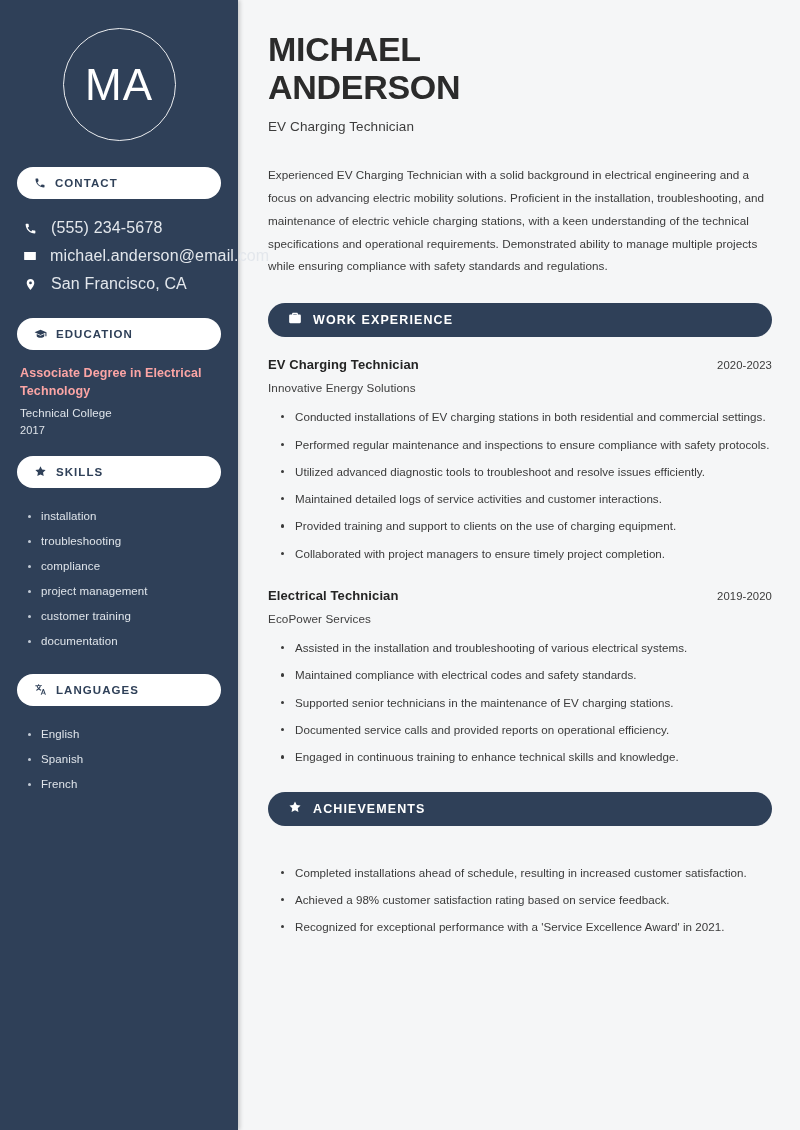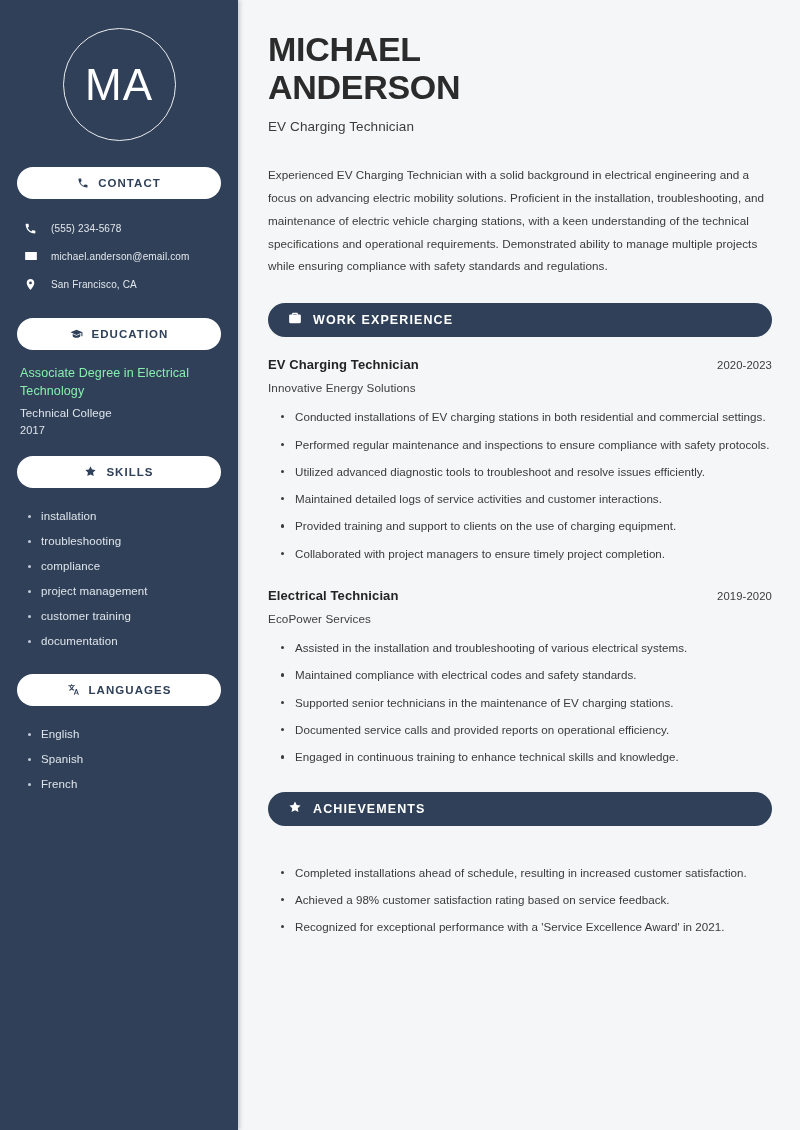--- a/index.html
+++ b/index.html
@@ -65,21 +65,20 @@
 
   .pill {
     background: #ffffff;
     border-radius: 999px;
     height: 32px;
     display: flex;
     align-items: center;
     gap: 9px;
     padding: 0 17px;
     margin-bottom: 12px;
-    justify-content: center;
   }
 
   .pill .pill-label {
     font-size: 11.5px;
     font-weight: 700;
     letter-spacing: 1.05px;
     color: #2f4058;
     text-transform: uppercase;
   }
 
@@ -92,33 +91,33 @@
   .contact-list { padding-top: 3px; }
   .contact-row {
     display: flex;
     align-items: center;
     gap: 13px;
     padding: 0 4px 0 6px;
     height: 28px;
   }
   .contact-row .ico { width: 15px; display:flex; justify-content:center; }
   .contact-row .ctext {
-    font-size: 10px;
+    font-size: 16px;
     color: #e3e7ec;
     letter-spacing: 0.15px;
     white-space: nowrap;
   }
 
   
   .edu-block { padding: 2px 3px 0 3px; }
   .edu-degree {
     font-size: 12.5px;
-    font-weight: 400;
+    font-weight: 700;
     line-height: 1.46;
-    color: #86efac;
+    color: #fca5a5;
     letter-spacing: 0.1px;
   }
   .edu-school {
     font-size: 11.5px;
     color: #dfe4ea;
     margin-top: 6px;
     letter-spacing: 0.1px;
   }
   .edu-year {
     font-size: 11px;

